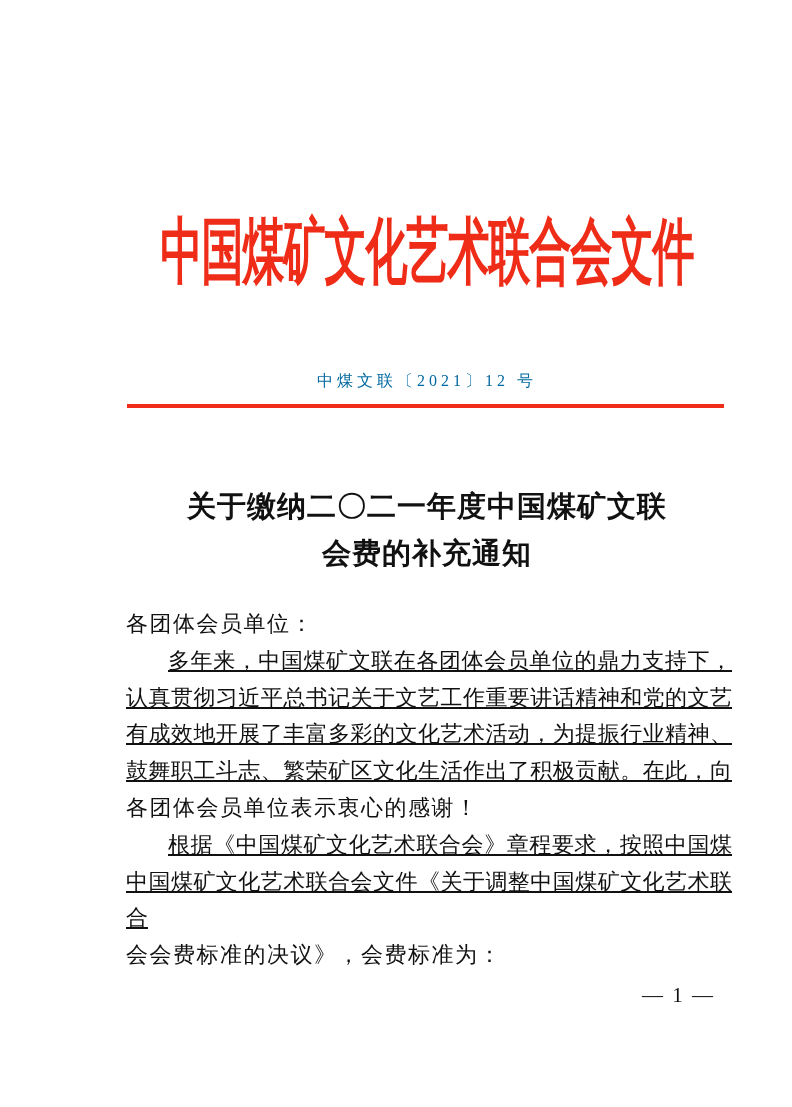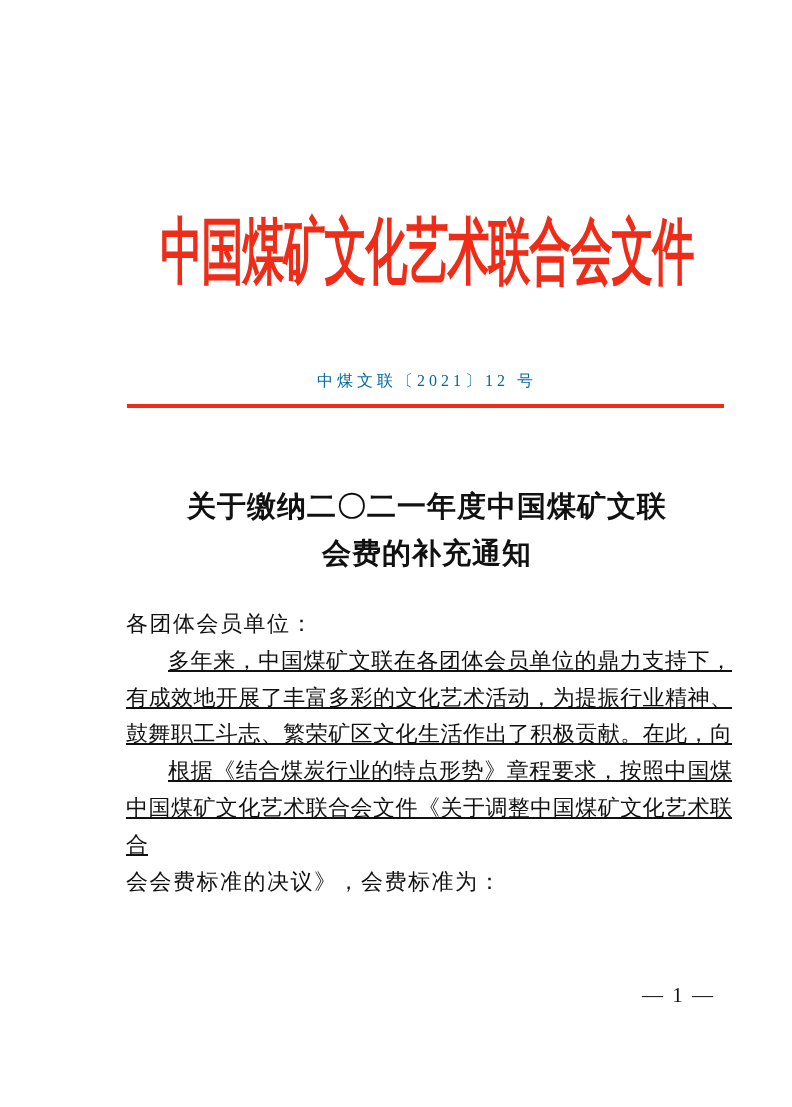--- a/index.html
+++ b/index.html
@@ -127,22 +127,24 @@
   <div class="red-rule"></div>
 
   <div class="doc-title">
     <div>关于缴纳二〇二一年度中国煤矿文联</div>
     <div>会费的补充通知</div>
   </div>
 
   <div class="body-text" id="body-text">
       <div class="line">各团体会员单位：</div>
       <div class="line indent stretch">多年来，中国煤矿文联在各团体会员单位的鼎力支持下，</div>
+      <div class="line stretch">认真贯彻习近平总书记关于文艺工作重要讲话精神和党的文艺</div>
       <div class="line stretch">有成效地开展了丰富多彩的文化艺术活动，为提振行业精神、</div>
       <div class="line stretch">鼓舞职工斗志、繁荣矿区文化生活作出了积极贡献。在此，向</div>
-      <div class="line indent stretch">根据《结合煤炭行业的特点形势》章程要求，按照中国煤</div>
+      <div class="line">各团体会员单位表示衷心的感谢！</div>
+      <div class="line indent stretch">根据《中国煤矿文化艺术联合会》章程要求，按照中国煤</div>
       <div class="line stretch">中国煤矿文化艺术联合会文件《关于调整中国煤矿文化艺术联合</div>
       <div class="line">会会费标准的决议》，会费标准为：</div>
     </div>
 
   <div class="page-number">— 1 —</div>
 
 </div>
 
 </body></html>

